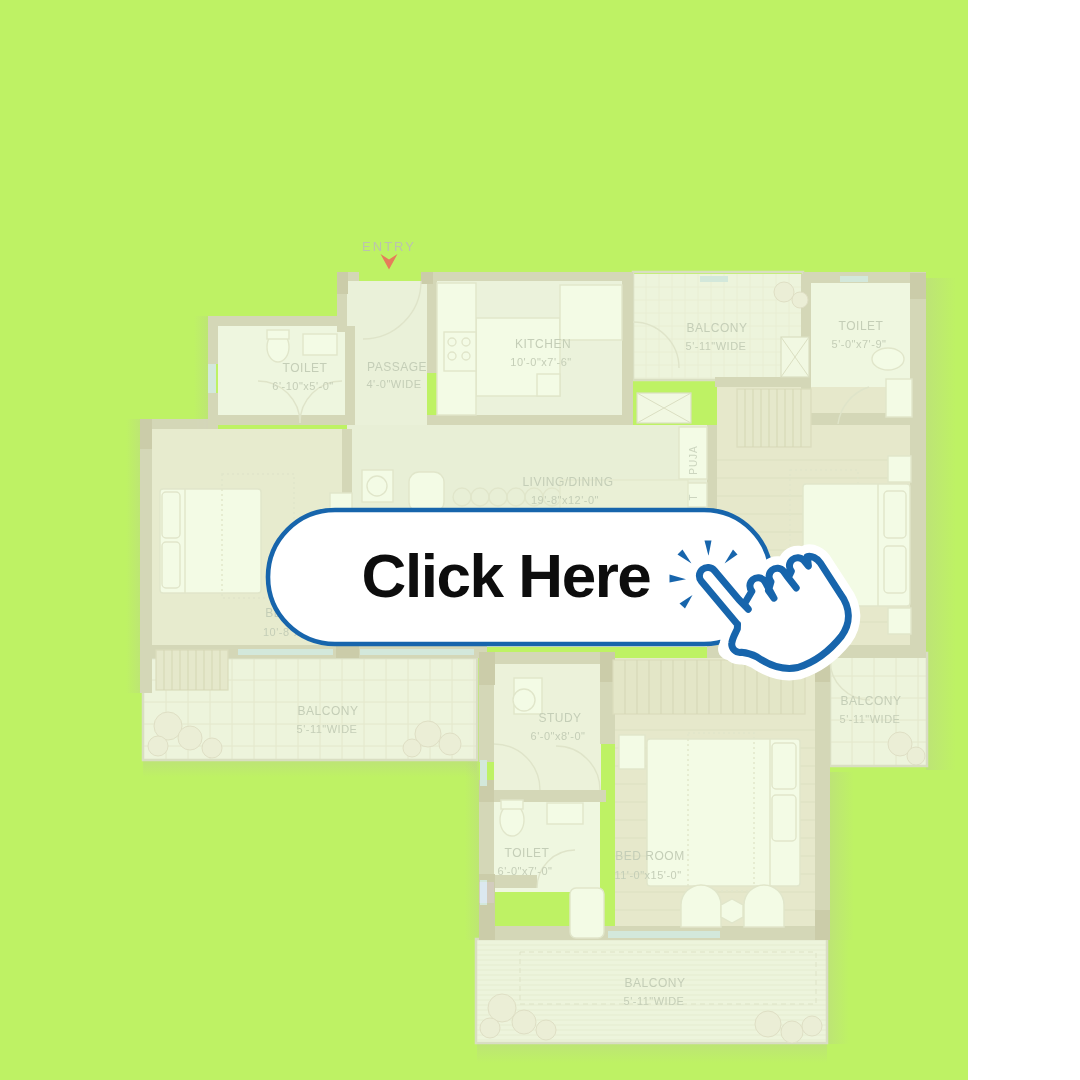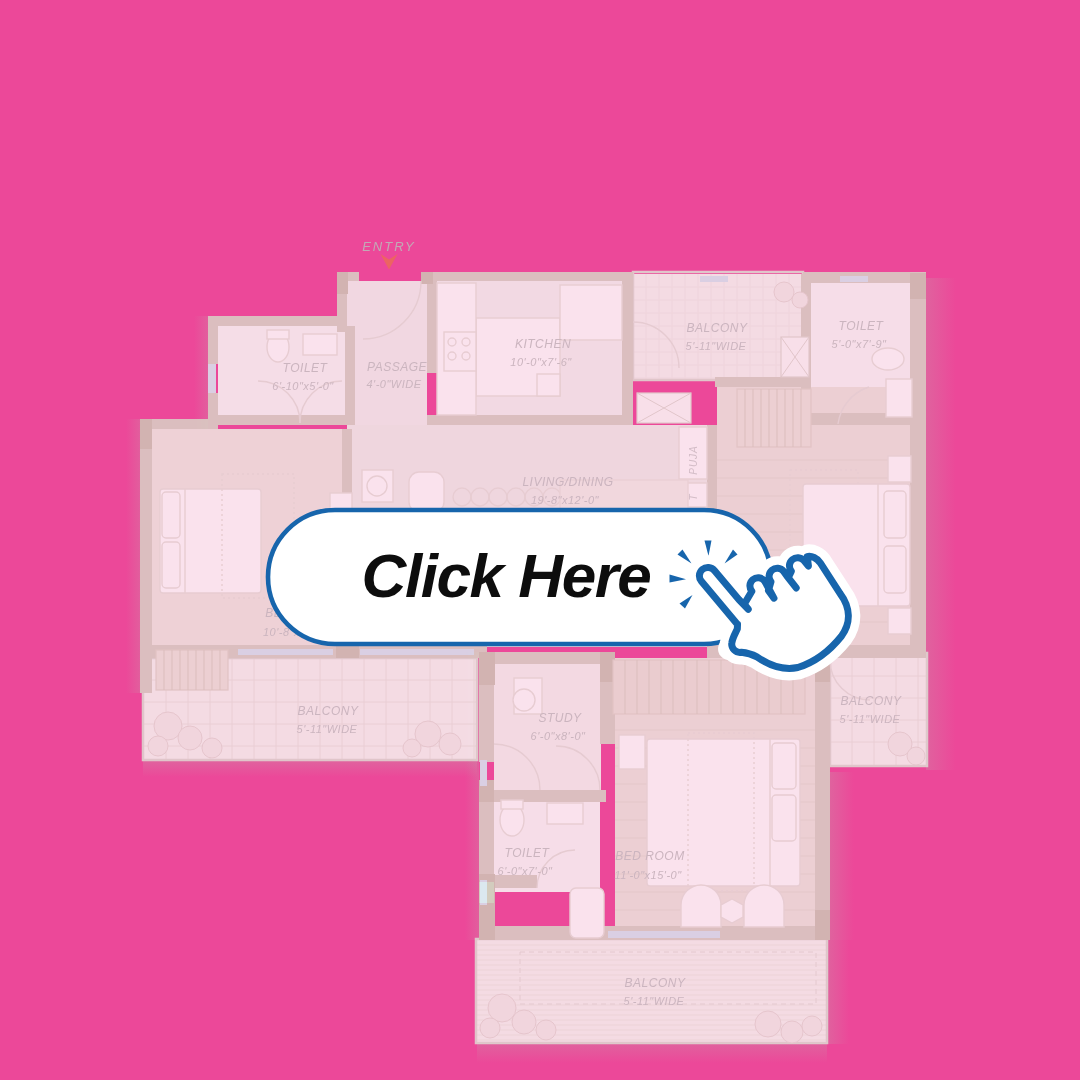--- a/index.html
+++ b/index.html
@@ -1,16 +1,16 @@
 <!DOCTYPE html>
 <html><head>
 <meta charset="utf-8">
 <style>
   html,body{margin:0;padding:0;background:#ffffff;}
-  #page{position:relative;width:1080px;height:1080px;background:#ec4899;overflow:hidden;font-style:italic;}
+  #page{position:relative;width:968px;height:1080px;background:#bef264;overflow:hidden;}
   svg text{font-family:"Liberation Sans",sans-serif;}
 </style>
 </head>
 <body>
 <div id="page">
 <svg width="1080" height="1080" viewBox="0 0 1080 1080">
 
 <defs>
 <linearGradient id="shR" x1="0" y1="0" x2="1" y2="0">
   <stop offset="0" stop-color="#b9b6af" stop-opacity="0.24"></stop>

